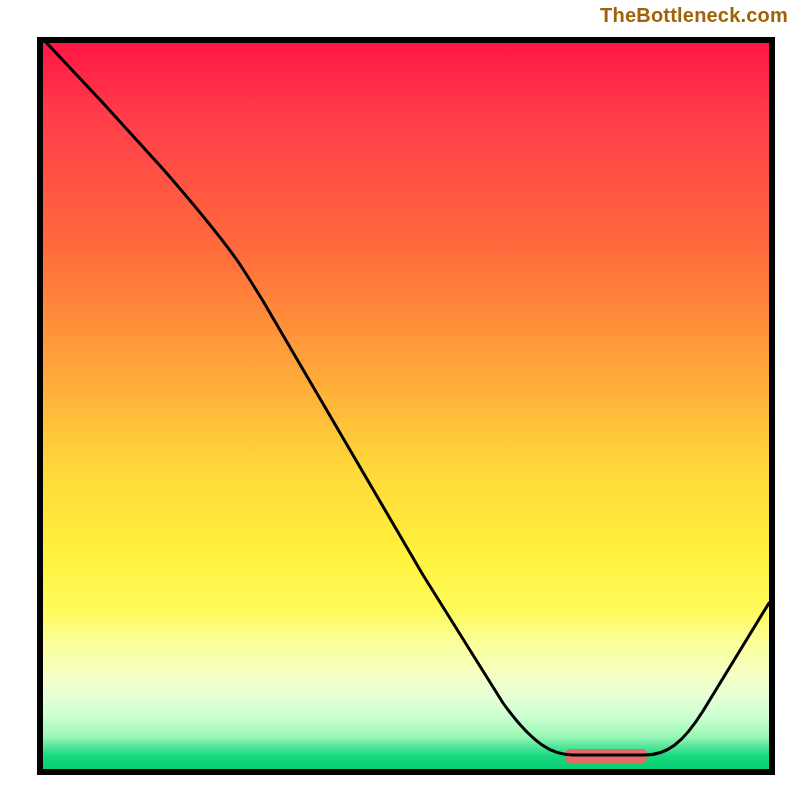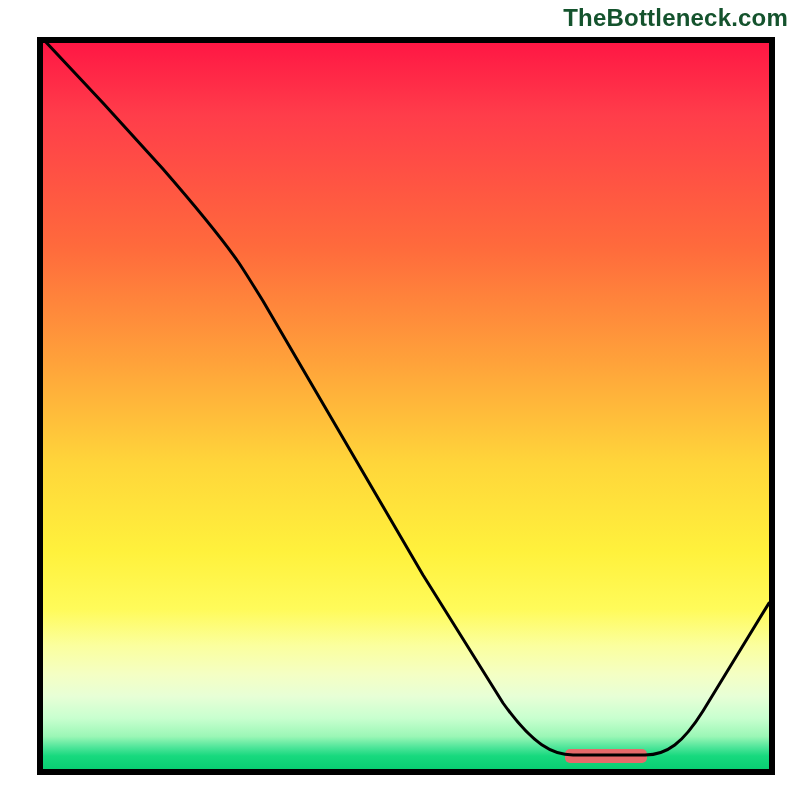--- a/index.html
+++ b/index.html
@@ -13,23 +13,23 @@
   }
   .frame {
     position: relative;
     width: 800px;
     height: 800px;
   }
   .watermark {
     position: absolute;
     top: 4px;
     right: 12px;
-    font-size: 24px;
+    font-size: 20px;
     font-weight: bold;
-    color: #14532d;
+    color: #a16207;
     letter-spacing: 0.2px;
   }
   .plot-outer {
     position: absolute;
     left: 37px;
     top: 37px;
     width: 726px;
     height: 726px;
     border: 6px solid #000;
     box-sizing: content-box;

